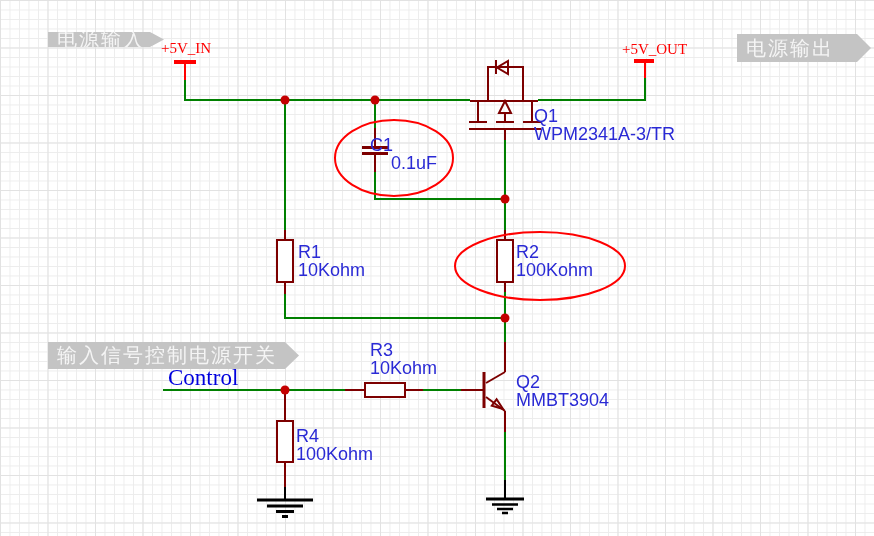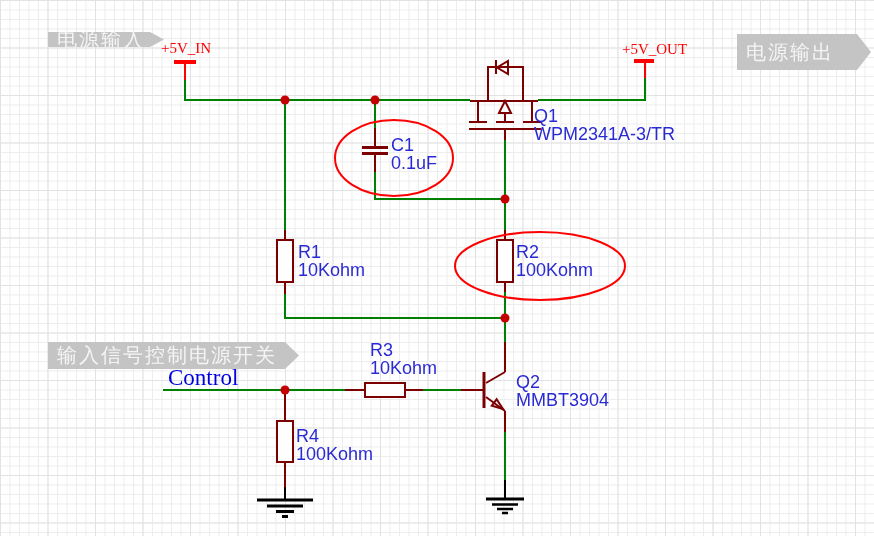--- a/index.html
+++ b/index.html
@@ -139,35 +139,35 @@
       <circle class="dot" cx="285" cy="390" r="4.5"></circle>
     </g>
 
     <ellipse class="hl" cx="394" cy="158" rx="59" ry="38"></ellipse>
     <ellipse class="hl" cx="540" cy="266" rx="85" ry="34"></ellipse>
   </svg>
 
   <div class="banner" style="left:48px;top:32px;width:116px;height:15px;">
     <span>电源输入</span>
   </div>
-  <div class="banner" style="left:737px;top:34px;width:134px;height:36px;">
+  <div class="banner" style="left:737px;top:34px;width:134px;height:28px;">
     <span>电源输出</span>
   </div>
   <div class="banner" style="left:48px;top:342px;width:251px;height:27px;">
     <span>输入信号控制电源开关</span>
   </div>
 
   <div class="txt net" style="left:161px;top:36px;">+5V_IN</div>
   <div class="txt net" style="left:622px;top:37px;">+5V_OUT</div>
   <div class="txt netlabel" style="left:168px;top:368px;">Control</div>
 
   <div class="txt lbl" style="left:534px;top:107px;">Q1</div>
   <div class="txt lbl" style="left:534px;top:125px;">WPM2341A-3/TR</div>
 
-  <div class="txt lbl" style="left:391px;top:136px;">C1</div>
+  <div class="txt lbl" style="left:370px;top:136px;">C1</div>
   <div class="txt lbl" style="left:391px;top:154px;">0.1uF</div>
 
   <div class="txt lbl" style="left:298px;top:243px;">R1</div>
   <div class="txt lbl" style="left:298px;top:261px;">10Kohm</div>
 
   <div class="txt lbl" style="left:516px;top:243px;">R2</div>
   <div class="txt lbl" style="left:516px;top:261px;">100Kohm</div>
 
   <div class="txt lbl" style="left:370px;top:341px;">R3</div>
   <div class="txt lbl" style="left:370px;top:359px;">10Kohm</div>

